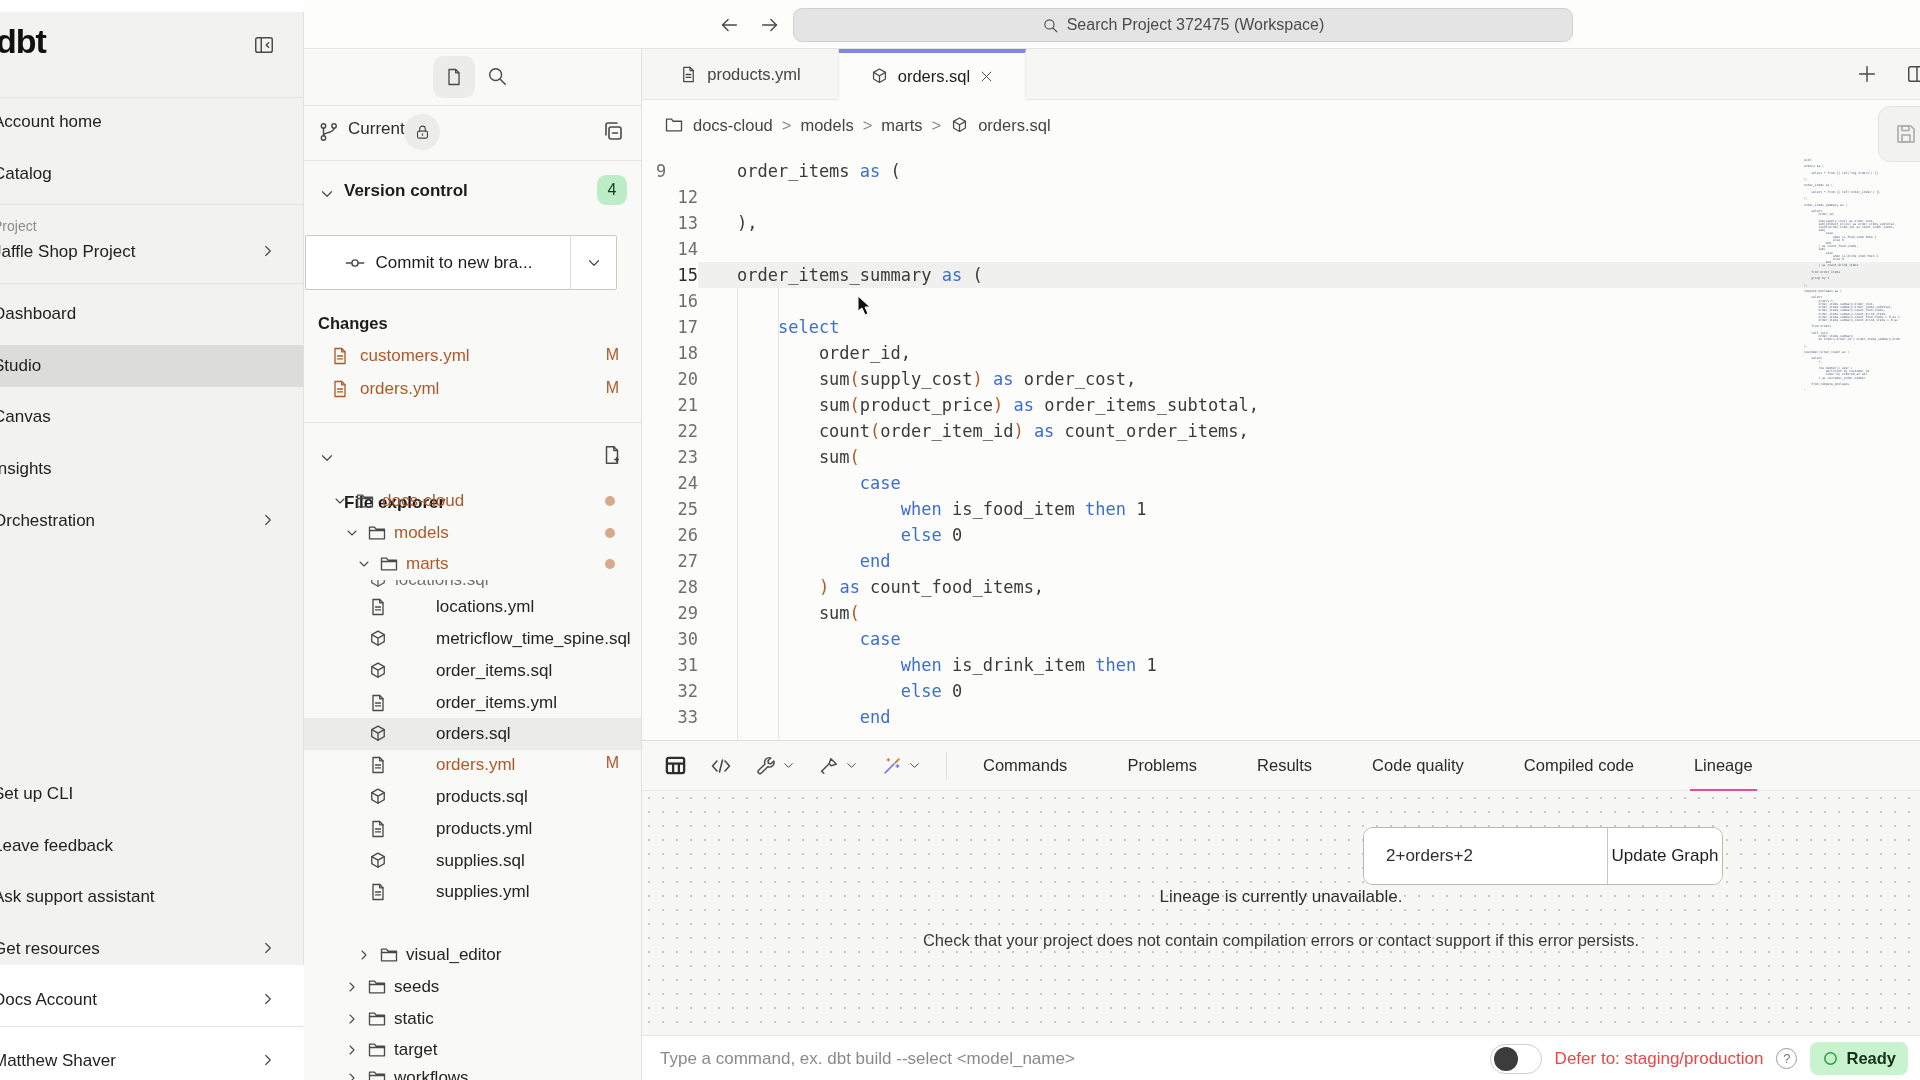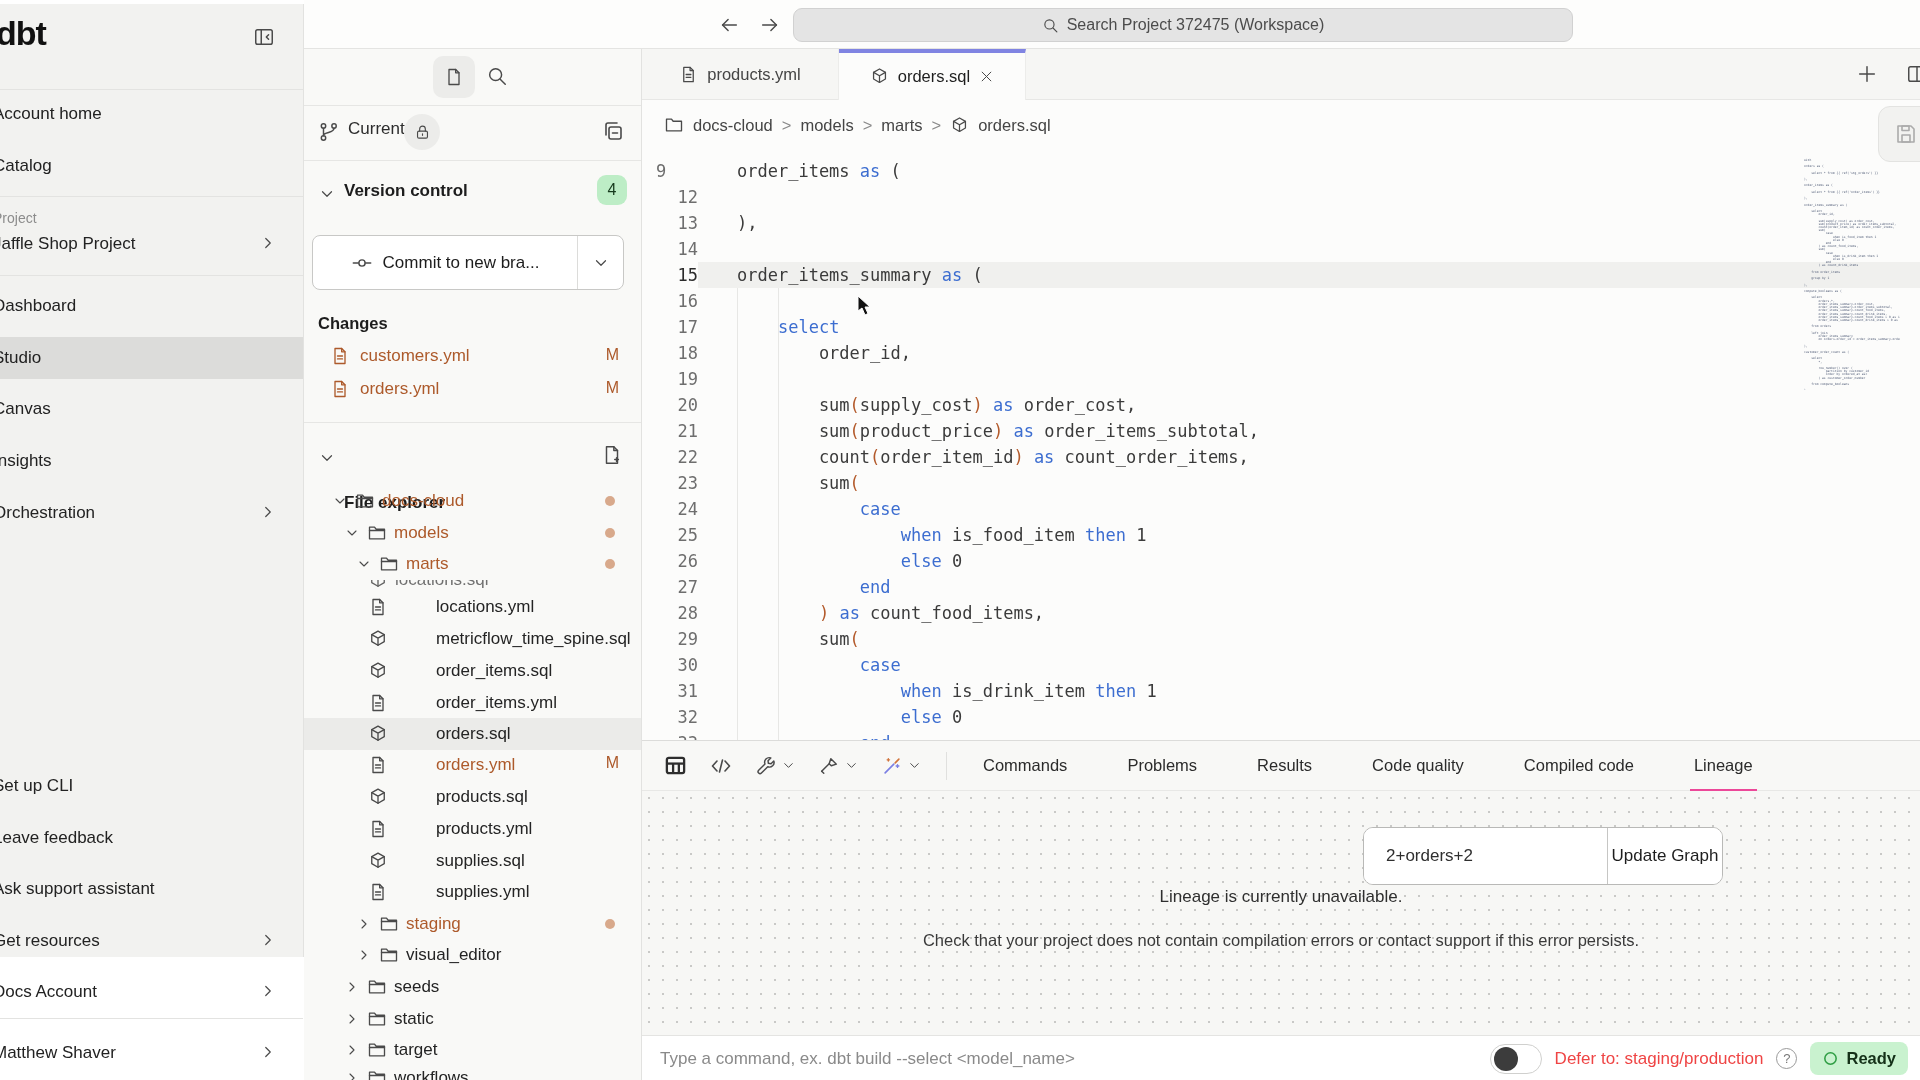--- a/index.html
+++ b/index.html
@@ -2,21 +2,21 @@
 <html><head>
 <meta charset="utf-8">
 <style>
   * { margin:0; padding:0; box-sizing:border-box; }
   html,body { width:1920px; height:1080px; overflow:hidden; }
   body { font-family:"Liberation Sans", sans-serif; background:#fff; color:#222; position:relative; }
   svg { display:block; }
   .ic { stroke:#4a4a4a; fill:none; stroke-width:1.6; stroke-linecap:round; stroke-linejoin:round; }
 
   
-  #left-nav { position:absolute; left:0; top:4px; width:304px; height:953px; background:#f2f2f0; border-right:1px solid #e2e2e0; }
+  #left-nav { position:absolute; left:0; top:12px; width:304px; height:953px; background:#f2f2f0; border-right:1px solid #e2e2e0; }
   .nav-row { position:absolute; left:0; width:100%; height:42px; line-height:42px; font-size:17px; color:#222; white-space:nowrap; }
   .nav-label { margin-left:-7px; }
   .nav-row.selected { background:#dcdcda; }
   .nav-chevron { position:absolute; right:26px; top:11px; }
   .nav-divider { position:absolute; left:0; width:100%; height:1px; background:#e3e3e1; }
   #logo { position:absolute; left:-4px; top:10px; font-size:34px; font-weight:800; letter-spacing:-1px; color:#111; }
   #collapse-btn { position:absolute; right:28px; top:22px; }
   .proj-label { position:absolute; left:0; top:206px; font-size:14px; color:#8c8c8c; white-space:nowrap; }
   .proj-name { position:absolute; left:0; top:224px; font-size:17px; height:32px; line-height:32px; width:100%; white-space:nowrap; }
 
@@ -28,21 +28,21 @@
   #panel-search { position:absolute; left:182px; top:16px; }
   #current-row { position:absolute; top:56px; left:0; width:100%; height:55px; }
   #current-row .branch { position:absolute; left:14px; top:16px; }
   #current-label { position:absolute; left:44px; top:14px; font-size:17px; color:#2d2d2d; }
   #lock-chip { position:absolute; left:100px; top:9px; width:36px; height:36px; border-radius:50%; background:#ececea; display:flex; align-items:center; justify-content:center; }
   #copy-btn { position:absolute; right:16px; top:14px; }
   #vc-header { position:absolute; top:111px; left:0; width:100%; height:65px; }
   #vc-header .chev { position:absolute; left:14px; top:25px; }
   #vc-title { position:absolute; left:40px; top:21px; font-size:17px; font-weight:700; color:#1d1d1d; }
   #vc-badge { position:absolute; right:14px; top:15px; width:30px; height:30px; background:#bdedc6; border-radius:9px; text-align:center; line-height:30px; font-size:16px; color:#163a1d; }
-  #commit-btn { position:absolute; top:186px; left:8px; width:312px; height:55px; background:#fff; border:1px solid #c8c8c6; border-radius:8px; display:flex; align-items:center; }
+  #commit-btn { position:absolute; top:186px; left:1px; width:312px; height:55px; background:#fff; border:1px solid #c8c8c6; border-radius:2px; display:flex; align-items:center; }
   #commit-main { flex:1; display:flex; align-items:center; justify-content:center; gap:10px; font-size:17px; color:#1d1d1d; height:100%; }
   #commit-drop { width:46px; height:100%; border-left:1px solid #dcdcda; display:flex; align-items:center; justify-content:center; }
   #changes-title { position:absolute; left:14px; top:265px; font-size:16.5px; font-weight:700; color:#1d1d1d; }
   .change-row { position:absolute; left:0; width:100%; height:33px; }
   .change-row .cicon { position:absolute; left:26px; top:6px; }
   .change-row .cname { position:absolute; left:56px; top:6px; font-size:17px; color:#ad5a2b; }
   .m-badge { position:absolute; right:22px; top:6px; font-size:16px; color:#ad5a2b; }
   #fe-header { position:absolute; top:391px; left:0; width:100%; height:33px; }
   #fe-header .chev { position:absolute; left:14px; top:9px; }
   #fe-title { position:absolute; left:40px; top:5px; font-size:17px; font-weight:700; color:#1d1d1d;margin-top:48px; }
@@ -475,35 +475,20 @@
   <div class="tree-row filerow" style="top:827px">
     <span>
         <svg class="ic" width="20" height="20" viewBox="0 0 24 24">
           <path d="M6 3h8l4 4v14H6z"></path>
           <path d="M14 3v4h4"></path>
           <line x1="9" y1="12" x2="15" y2="12"></line>
           <line x1="9" y1="15.5" x2="15" y2="15.5"></line>
         </svg>
       </span>
     <span>supplies.yml</span>
-  </div>
-  <div class="tree-row lvl3 modified" style="top:859px">
-    <span>
-        <svg class="ic" width="16" height="16" viewBox="0 0 24 24">
-          <polyline points="9 6 15 12 9 18"></polyline>
-        </svg>
-      </span>
-    <span>
-        <svg class="ic" width="20" height="20" viewBox="0 0 24 24">
-          <path d="M3 19V5h6l2 2.5h10V19z"></path>
-          <path d="M3 9h18"></path>
-        </svg>
-      </span>
-    <span>staging</span>
-    <span class="dot"></span>
   </div>
   <div class="tree-row lvl3" style="top:890px">
     <span>
         <svg class="ic" width="16" height="16" viewBox="0 0 24 24">
           <polyline points="9 6 15 12 9 18"></polyline>
         </svg>
       </span>
     <span>
         <svg class="ic" width="20" height="20" viewBox="0 0 24 24">
           <path d="M3 19V5h6l2 2.5h10V19z"></path>
@@ -673,24 +658,20 @@
         </div>
         <div class="code-row">
           <span class="gutter">17</span>
           <span class="code-text"><span class="tok-p">    </span><span class="tok-k">select</span></span>
         </div>
         <div class="code-row">
           <span class="gutter">18</span>
           <span class="code-text"><span class="tok-p">        order_id,</span></span>
         </div>
         <div class="code-row">
-          <span class="gutter">19</span>
-          <span class="code-text"></span>
-        </div>
-        <div class="code-row">
           <span class="gutter">20</span>
           <span class="code-text"><span class="tok-p">        sum</span><span class="tok-o">(</span><span class="tok-p">supply_cost</span><span class="tok-o">)</span><span class="tok-p"> </span><span class="tok-k">as</span><span class="tok-p"> order_cost,</span></span>
         </div>
         <div class="code-row">
           <span class="gutter">21</span>
           <span class="code-text"><span class="tok-p">        sum</span><span class="tok-o">(</span><span class="tok-p">product_price</span><span class="tok-o">)</span><span class="tok-p"> </span><span class="tok-k">as</span><span class="tok-p"> order_items_subtotal,</span></span>
         </div>
         <div class="code-row">
           <span class="gutter">22</span>
           <span class="code-text"><span class="tok-p">        count</span><span class="tok-o">(</span><span class="tok-p">order_item_id</span><span class="tok-o">)</span><span class="tok-p"> </span><span class="tok-k">as</span><span class="tok-p"> count_order_items,</span></span>

